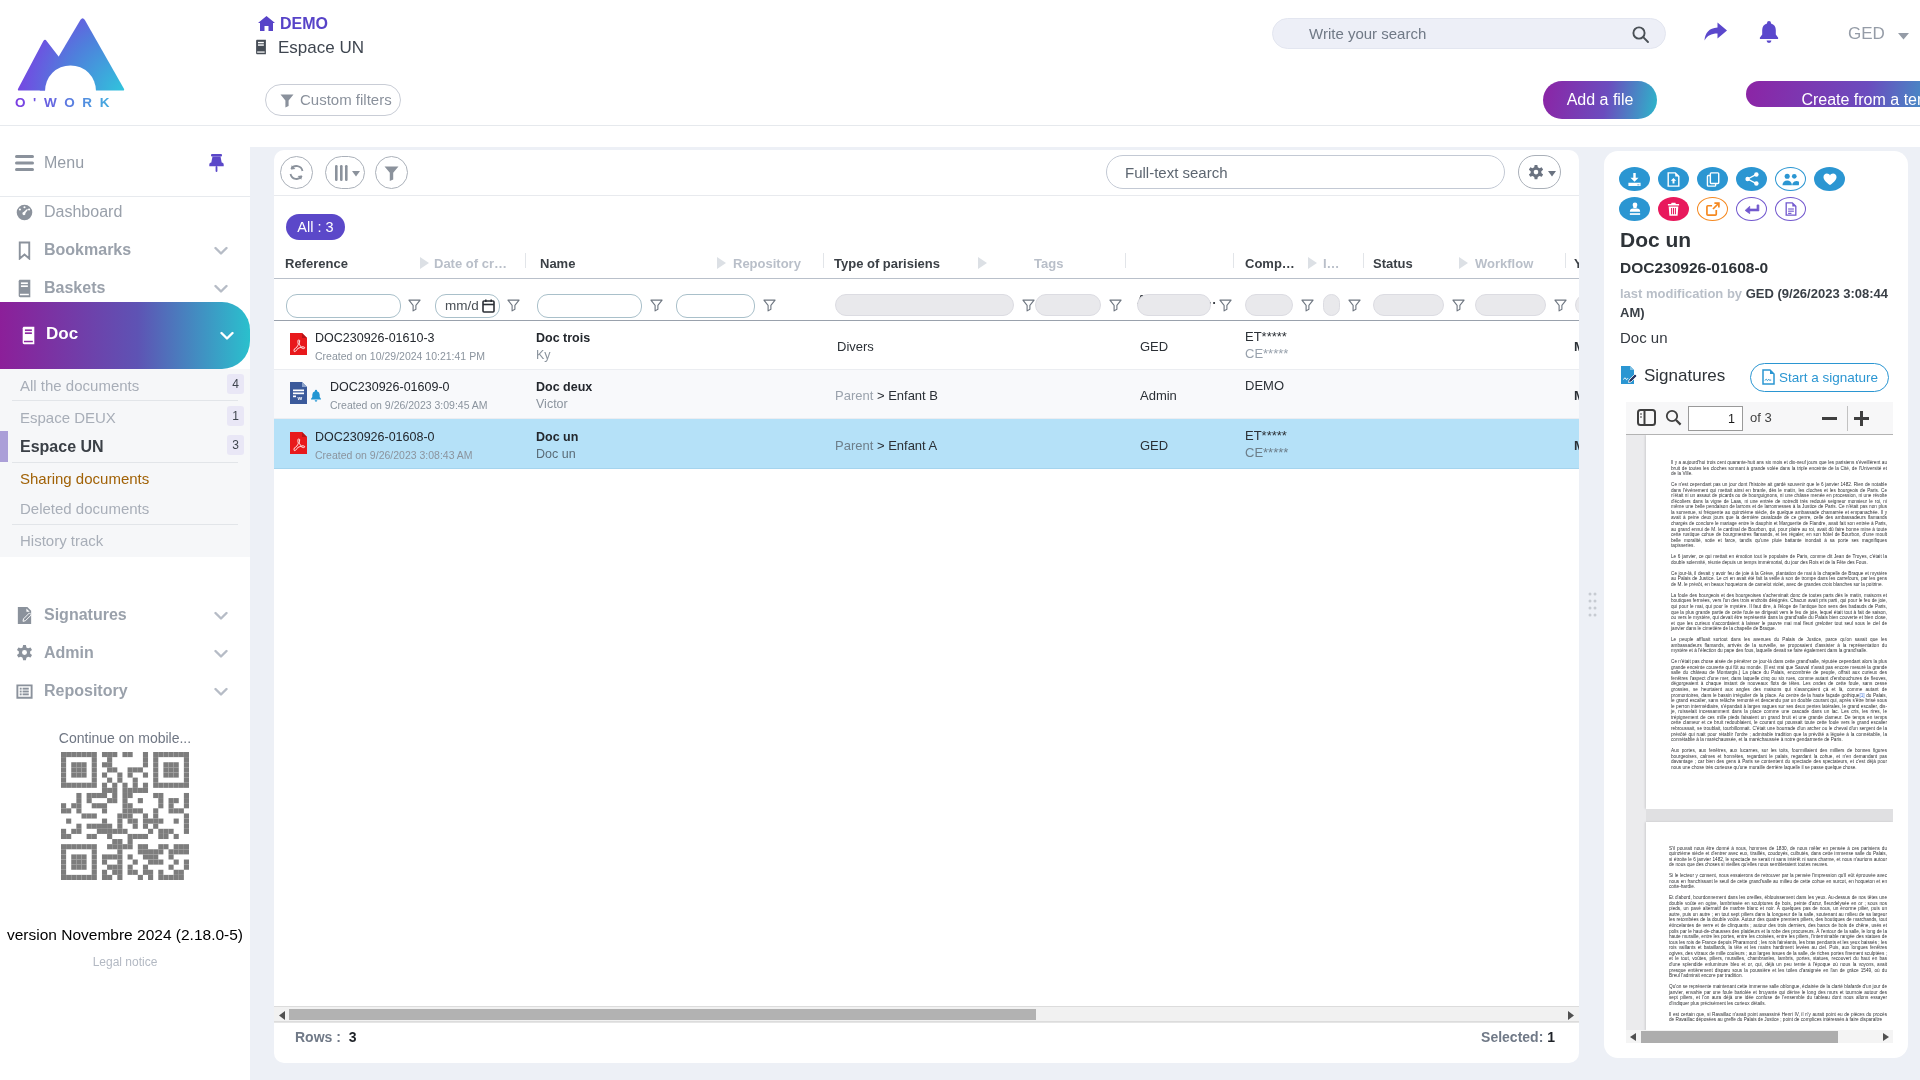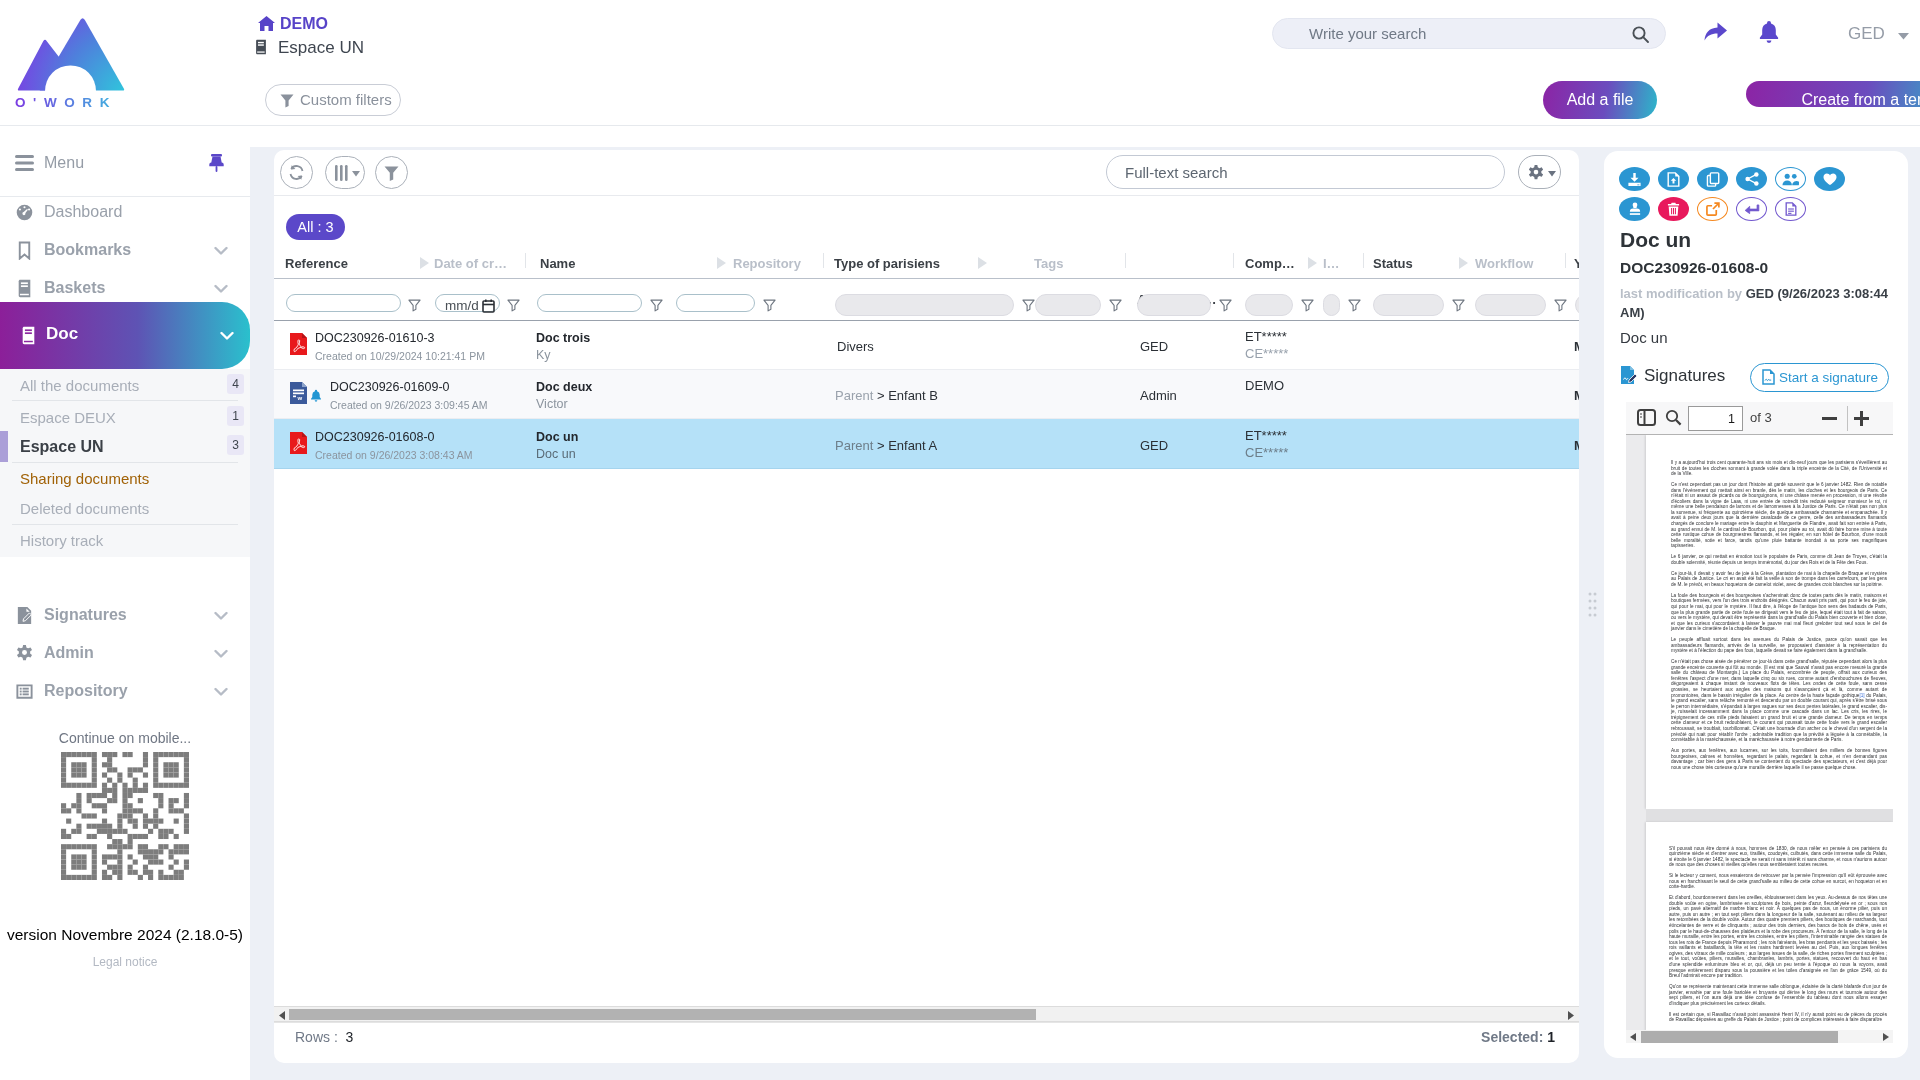--- a/index.html
+++ b/index.html
@@ -2,21 +2,21 @@
 <html lang="en"><head><meta charset="utf-8">
 <title>DEMO</title>
 <style>
 *{margin:0;padding:0;box-sizing:border-box;}
 html,body{width:1920px;height:1080px;overflow:hidden;}
 body{font-family:"Liberation Sans",sans-serif;background:#edf0f6;position:relative;}
 .abs{position:absolute;}
 svg{display:block;}
 .nav-ic{position:absolute;left:15px;width:19px;height:19px;}
 .chev{position:absolute;right:22px;top:50%;transform:translateY(-50%);}
-.pill-in{position:absolute;height:18px;border:1px solid #a9c0ca;border-radius:11px;background:#fff;text-decoration:underline;}
+.pill-in{position:absolute;height:24px;border:1px solid #a9c0ca;border-radius:11px;background:#fff;text-decoration:underline;}
 .pill-gr{position:absolute;height:22px;border-radius:11px;background:#e9e9ec;border:1px solid #dcdce2;}
 .funnel{position:absolute;width:13px;height:13px;}
 .hlabel{position:absolute;top:106px;font-size:13px;font-weight:bold;color:#3b4046;white-space:nowrap;}
 .hlabel.gray{color:#b9bfc9;}
 .hsep{position:absolute;top:103px;width:1px;height:15px;background:#e2e5e9;}
 .hcaret{position:absolute;top:107px;width:0;height:0;border-left:9px solid #dce0e5;border-top:6.5px solid transparent;border-bottom:6.5px solid transparent;}
 .cell1{font-size:12.5px;color:#23272d;white-space:nowrap;}
 .cell2{font-size:10.5px;color:#8b949e;white-space:nowrap;}
 .mid{font-size:13px;color:#2b3036;white-space:nowrap;}
 .ell{position:absolute;width:31px;height:24px;border-radius:50%;display:flex;align-items:center;justify-content:center;}
@@ -748,21 +748,21 @@
   <div class="abs" style="left:0;top:856px;width:1305px;height:16px;background:#f1f1f1;border-top:1px solid #dcdcdc;border-bottom:1px solid #dcdcdc;">
     <svg class="abs" style="left:5px;top:4px;" width="7" height="9" viewBox="0 0 7 9">
         <path d="M6 0 L0 4.5 L6 9 Z" fill="#505050"></path>
       </svg>
     <svg class="abs" style="right:5px;top:4px;" width="7" height="9" viewBox="0 0 7 9">
         <path d="M1 0 L7 4.5 L1 9 Z" fill="#505050"></path>
       </svg>
     <div class="abs" style="left:15px;top:2px;width:747px;height:11px;background:#b2b2b2;"></div>
   </div>
   <div class="abs" style="left:0;top:872px;width:1305px;height:1px;background:#e5e5e5;"></div>
-  <span class="abs" style="left:21px;top:879px;font-size:14px;font-weight:normal;color:#707987;">Rows :&nbsp;&nbsp;<span style="color:#1e2228;">3</span></span>
+  <span class="abs" style="left:21px;top:879px;font-size:14px;font-weight:bold;color:#707987;">Rows :&nbsp;&nbsp;<span style="color:#1e2228;">3</span></span>
   <span class="abs" style="right:24px;top:879px;font-size:14px;font-weight:bold;color:#707987;">Selected: <span style="color:#1e2228;">1</span></span>
 </div>
 
 <svg class="abs" style="left:1588px;top:592px;" width="9" height="26" viewBox="0 0 9 26">
     <g fill="#c7cbd2">
       <circle cx="2" cy="2" r="1.5"></circle>
       <circle cx="7" cy="2" r="1.5"></circle>
       <circle cx="2" cy="9" r="1.5"></circle>
       <circle cx="7" cy="9" r="1.5"></circle>
       <circle cx="2" cy="16" r="1.5"></circle>

